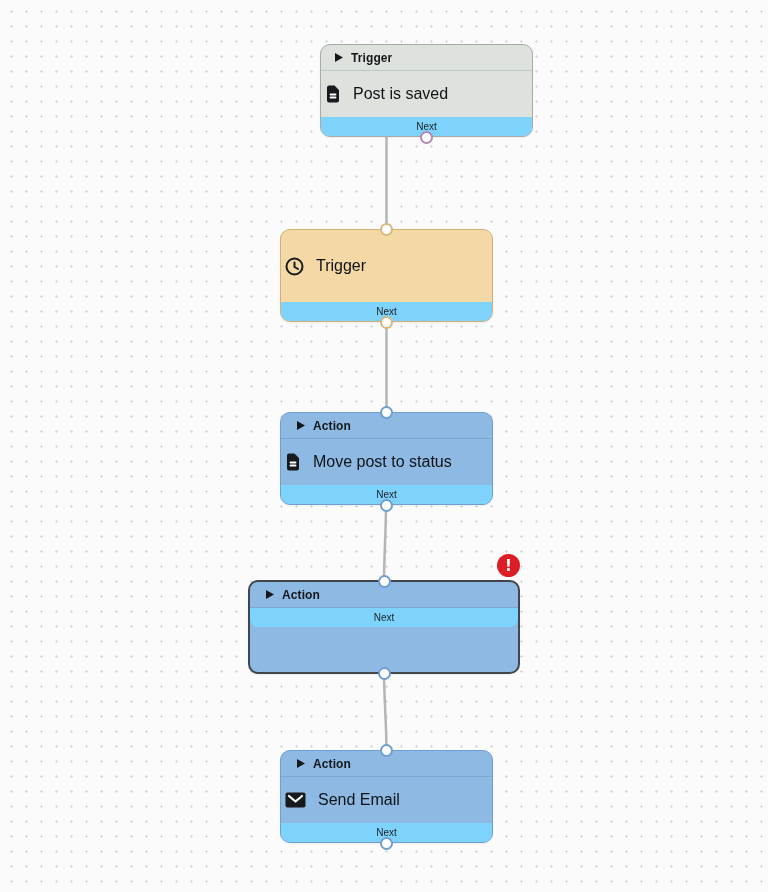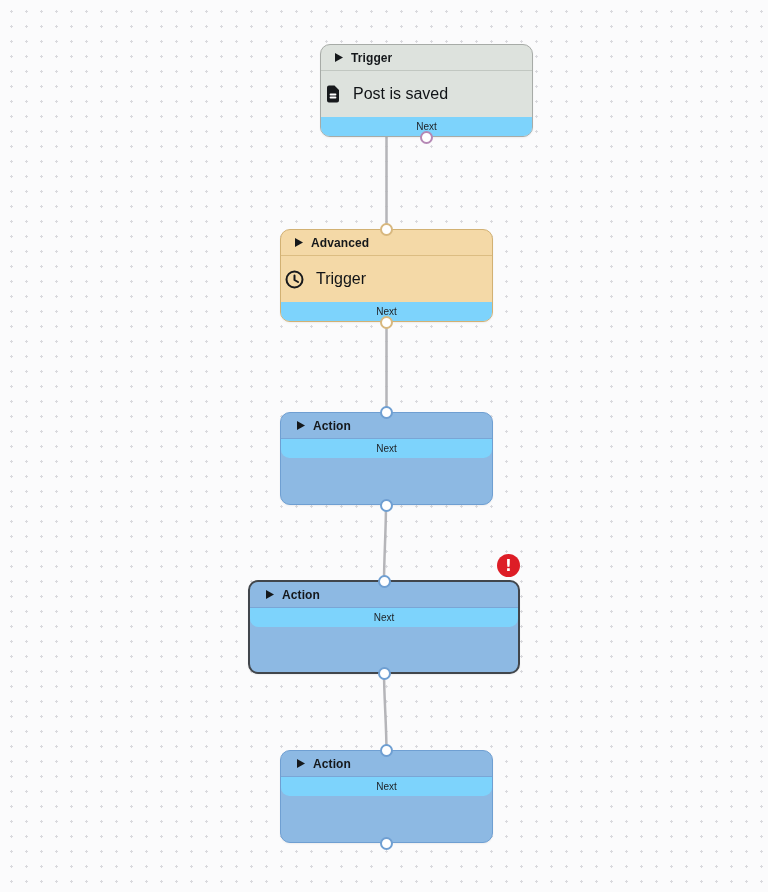--- a/index.html
+++ b/index.html
@@ -99,28 +99,20 @@
       <span>Post is saved</span>
     </div>
     <div class="node-footer">
       <span>Next</span>
     </div>
     <span class="port port-bottom"></span>
   </div>
 
   <div class="node node--advanced" style="left:280px; top:229px; width:213px; height:93px;">
     <span class="port port-top"></span>
-    <div class="node-header">
-      <span class="tri">
-        <svg width="8" height="9" viewBox="0 0 8 9">
-            <polygon points="0,0 8,4.5 0,9" fill="#15181b"></polygon>
-          </svg>
-      </span>
-      <span>Advanced</span>
-    </div>
     <div class="node-body">
       <span class="body-icon">
         <svg width="19" height="19" viewBox="0 0 19 19" fill="none">
           <circle cx="9.5" cy="9.5" r="8" stroke="#17191c" stroke-width="2"></circle>
           <polyline points="9.5,5.5 9.5,10 13,12" stroke="#17191c" stroke-width="2" stroke-linecap="round" stroke-linejoin="round"></polyline>
         </svg>
       </span>
       <span>Trigger</span>
     </div>
     <div class="node-footer">
@@ -131,20 +123,30 @@
 
   <div class="node node--action" style="left:280px; top:412px; width:213px; height:93px;">
     <span class="port port-top"></span>
     <div class="node-header">
       <span class="tri">
         <svg width="8" height="9" viewBox="0 0 8 9">
             <polygon points="0,0 8,4.5 0,9" fill="#15181b"></polygon>
           </svg>
       </span>
       <span>Action</span>
+    </div>
+    <div class="node-body">
+      <span class="body-icon">
+        <svg width="16" height="18" viewBox="0 0 16 18">
+          <path d="M2 2.5 A2 2 0 0 1 4 0.5 H9.5 L14 5 V15.5 A2 2 0 0 1 12 17.5 H4 A2 2 0 0 1 2 15.5 Z" fill="#17191c"></path>
+          <rect x="4.6" y="8.6" width="6.8" height="1.8" rx="0.9" fill="#ffffff"></rect>
+          <rect x="4.6" y="11.6" width="6.8" height="1.8" rx="0.9" fill="#ffffff"></rect>
+        </svg>
+      </span>
+      <span>Move post to status</span>
     </div>
     <div class="node-footer">
       <span>Next</span>
     </div>
     <span class="port port-bottom"></span>
   </div>
 
   <div class="node node--action node--selected" style="left:248px; top:580px; width:272px; height:94px;">
     <span class="error-badge">
       <span>!</span>
@@ -167,19 +169,28 @@
   <div class="node node--action" style="left:280px; top:750px; width:213px; height:93px;">
     <span class="port port-top"></span>
     <div class="node-header">
       <span class="tri">
         <svg width="8" height="9" viewBox="0 0 8 9">
             <polygon points="0,0 8,4.5 0,9" fill="#15181b"></polygon>
           </svg>
       </span>
       <span>Action</span>
     </div>
+    <div class="node-body">
+      <span class="body-icon">
+        <svg width="21" height="16" viewBox="0 0 21 16">
+          <rect x="0.5" y="0.5" width="20" height="15" rx="2" fill="#17191c"></rect>
+          <polyline points="4,4 10.5,9.5 17,4" stroke="#ffffff" stroke-width="2.2" fill="none" stroke-linecap="round" stroke-linejoin="round"></polyline>
+        </svg>
+      </span>
+      <span>Send Email</span>
+    </div>
     <div class="node-footer">
       <span>Next</span>
     </div>
     <span class="port port-bottom"></span>
   </div>
 
 </div>
 
 </body></html>

